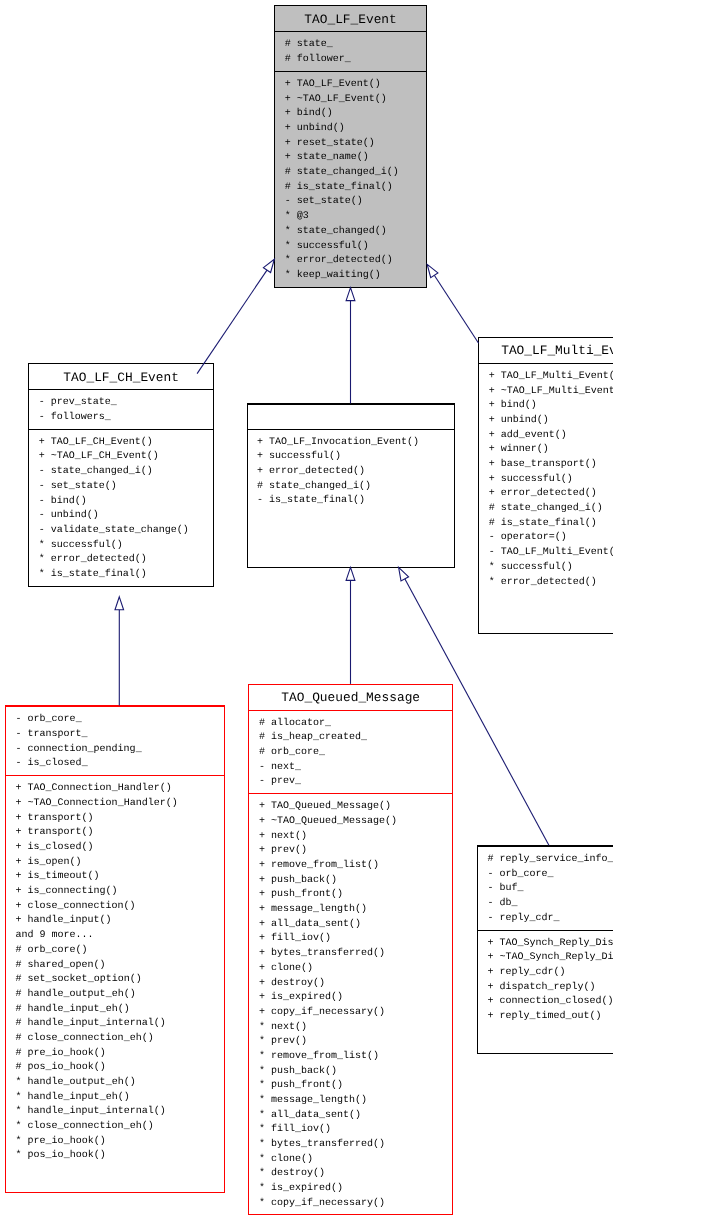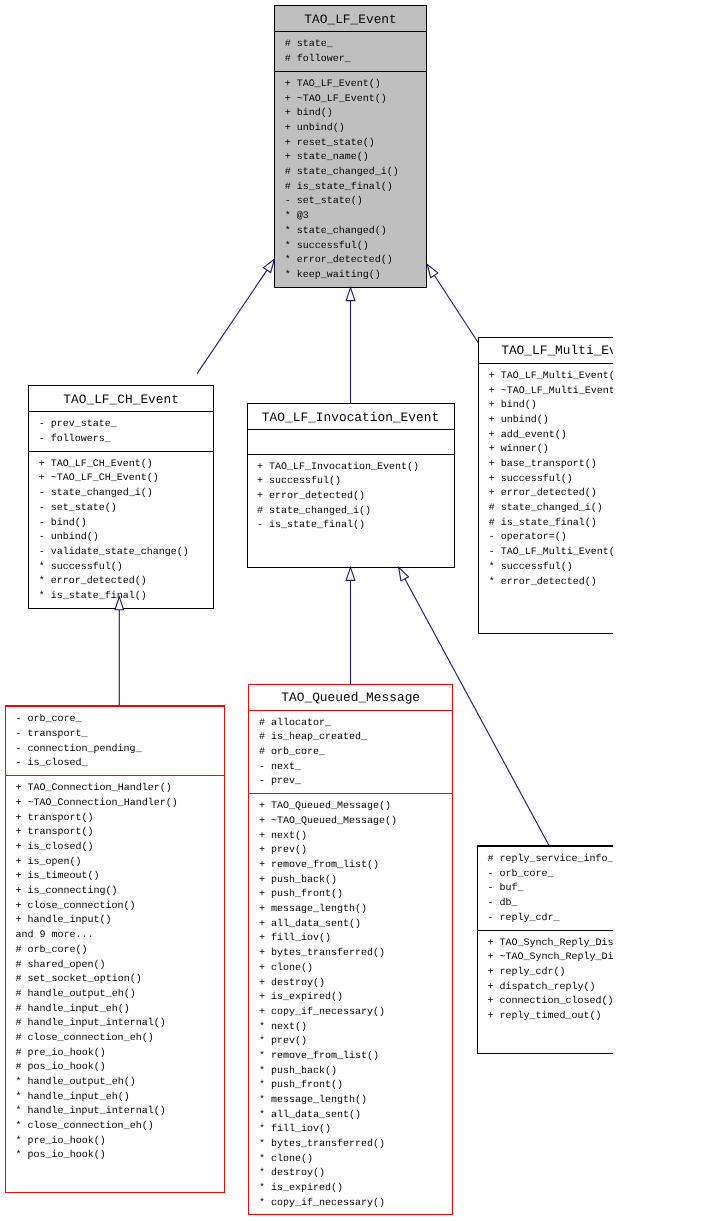--- a/index.html
+++ b/index.html
@@ -64,41 +64,40 @@
         <div>#&nbsp;state<wbr>_changed<wbr>_i()</div>
         <div>#&nbsp;is<wbr>_state<wbr>_final()</div>
         <div>-&nbsp;set<wbr>_state()</div>
         <div>*&nbsp;@3</div>
         <div>*&nbsp;state<wbr>_changed()</div>
         <div>*&nbsp;successful()</div>
         <div>*&nbsp;error<wbr>_detected()</div>
         <div>*&nbsp;keep<wbr>_waiting()</div>
       </div>
 </div>
-<div class="node" style="left:28.3px;top:385px;width:185.7px;height:223.7px">
+<div class="node" style="left:28.3px;top:363px;width:185.7px;height:223.7px">
   <div class="class-title" style="height:25.0px">TAO_LF_CH_Event</div>
   <div class="member-list" style="height:39.76px">
         <div>-&nbsp;prev<wbr>_state<wbr>_</div>
         <div>-&nbsp;followers<wbr>_</div>
       </div>
   <div class="member-list" style="height:158.94px">
         <div>+&nbsp;TAO<wbr>_LF<wbr>_CH<wbr>_Event()</div>
         <div>+&nbsp;~TAO<wbr>_LF<wbr>_CH<wbr>_Event()</div>
         <div>-&nbsp;state<wbr>_changed<wbr>_i()</div>
         <div>-&nbsp;set<wbr>_state()</div>
         <div>-&nbsp;bind()</div>
         <div>-&nbsp;unbind()</div>
         <div>-&nbsp;validate<wbr>_state<wbr>_change()</div>
         <div>*&nbsp;successful()</div>
         <div>*&nbsp;error<wbr>_detected()</div>
         <div>*&nbsp;is<wbr>_state<wbr>_final()</div>
       </div>
 </div>
 <div class="node" style="left:246.5px;top:403.0px;width:208.0px;height:165.1px">
-  <div class="class-title" style="height:25.0px">TAO_LF_Invocation_Event</div>
   <div class="member-list" style="height:24.6px"></div>
   <div class="member-list" style="height:115.5px">
         <div>+&nbsp;TAO<wbr>_LF<wbr>_Invocation<wbr>_Event()</div>
         <div>+&nbsp;successful()</div>
         <div>+&nbsp;error<wbr>_detected()</div>
         <div>#&nbsp;state<wbr>_changed<wbr>_i()</div>
         <div>-&nbsp;is<wbr>_state<wbr>_final()</div>
       </div>
 </div>
 <div class="node" style="left:478.3px;top:336.9px;width:184.5px;height:297.0px">

